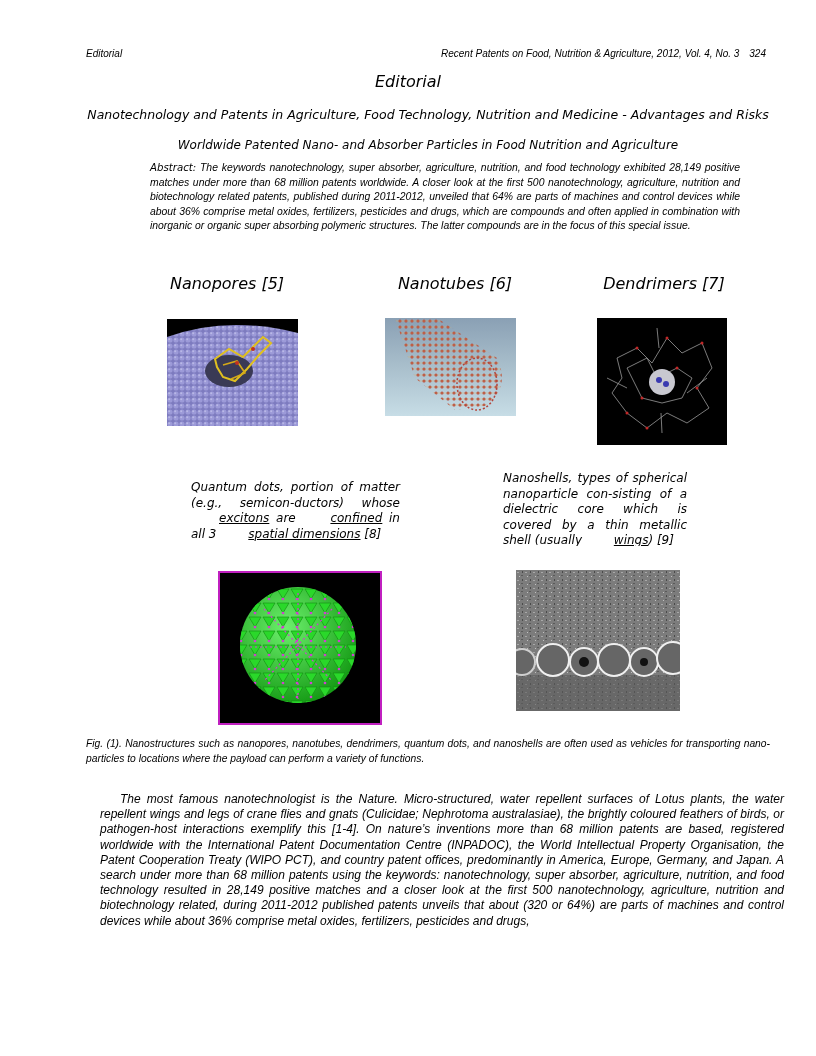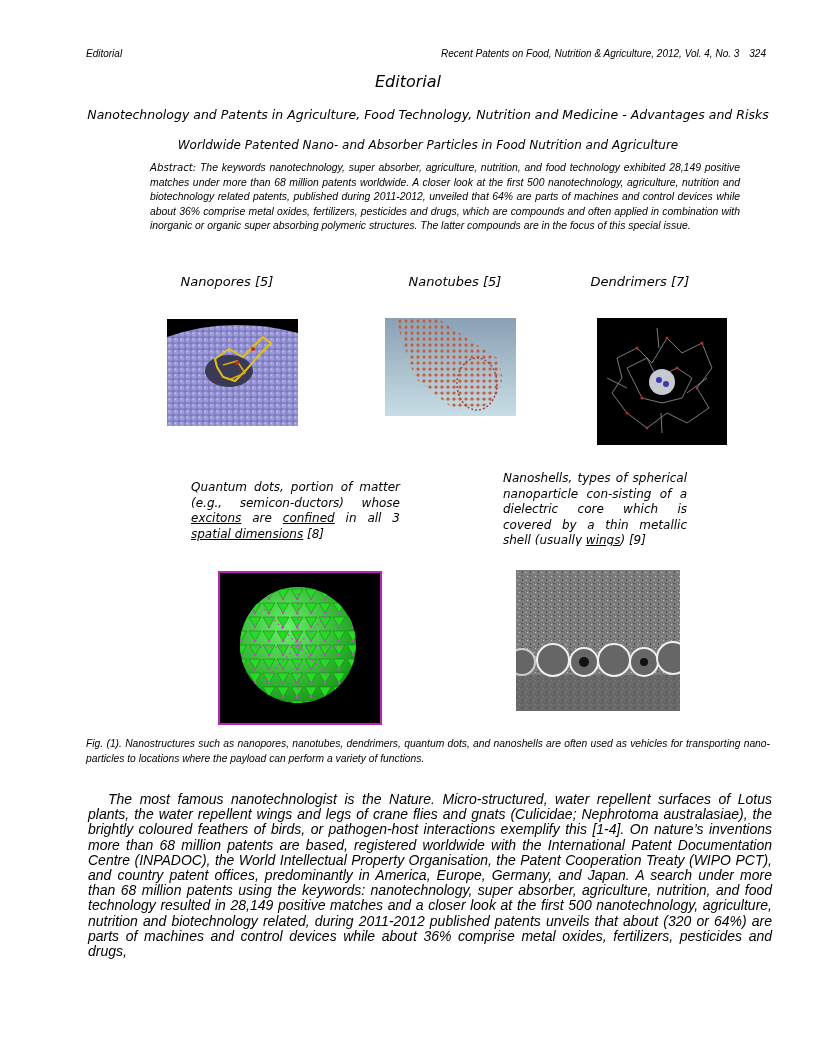--- a/index.html
+++ b/index.html
@@ -6,48 +6,48 @@
   body { width:816px; height:1056px; position:relative; overflow:hidden; color:#000; font-family:"Liberation Sans", sans-serif; }
   .abs { position:absolute;font-style:italic; }
   .run-left { left:86px; top:48px; font-size:10px; }
   .run-right { right:50px; top:48px; font-size:10px; }
   .run-right span { margin-left:10px; }
   .title { left:0; width:816px; top:72px; text-align:center; font-size:16px; font-family:"DejaVu Sans", sans-serif; }
   .subtitle1 { left:0; width:856px; top:107px; text-align:center; font-size:12.5px; font-family:"DejaVu Sans", sans-serif; }
   .subtitle2 { left:0; width:856px; top:138px; text-align:center; font-size:12px; font-family:"DejaVu Sans", sans-serif; }
   .abstract { left:150px; width:590px; top:161px; font-size:10.4px; line-height:14.6px; text-align:justify; }
   .abstract .lbl { font-family:"DejaVu Sans", sans-serif; font-size:10.2px; }
-  .fig-label { font-size:13px; font-family:"DejaVu Sans", sans-serif; top:274px; text-align:center; width:160px; }
+  .fig-label { font-size:16px; font-family:"DejaVu Sans", sans-serif; top:274px; text-align:center; width:160px; }
   .img { position:absolute; overflow:hidden; }
   .desc { font-size:12px; font-family:"DejaVu Sans", sans-serif; line-height:15.5px; text-align:justify; }
-  .desc u { text-decoration:underline; }
+  .desc u { text-decoration:underline;margin-left:28px; }
   .caption { left:86px; width:684px; top:736px; font-size:10.3px; line-height:15px; text-align:justify; }
-  .body-text { left:88px; width:684px; top:792px; font-size:14px; line-height:15.2px; text-align:justify; font-family:"Liberation Sans", sans-serif; }
+  .body-text { left:100px; width:684px; top:792px; font-size:12px; line-height:15.2px; text-align:justify; font-family:"Liberation Sans", sans-serif; }
   .body-text p { margin:0; text-indent:20px; }
 </style>
 </head>
 <body>
 
 <div class="abs run-left">Editorial</div>
 <div class="abs run-right">
   <span>Recent Patents on Food, Nutrition &amp; Agriculture, 2012, Vol. 4, No. 3</span><span>324</span>
 </div>
 
 <div class="abs title">Editorial</div>
 <div class="abs subtitle1">Nanotechnology and Patents in Agriculture, Food Technology, Nutrition and Medicine - Advantages and Risks</div>
 <div class="abs subtitle2">Worldwide Patented Nano- and Absorber Particles in Food Nutrition and Agriculture</div>
 
 <div class="abs abstract">
   <span class="lbl">Abstract:</span>
   <span>The keywords nanotechnology, super absorber, agriculture, nutrition, and food technology exhibited 28,149 positive matches under more than 68 million patents worldwide. A closer look at the first 500 nanotechnology, agriculture, nutrition and biotechnology related patents, published during 2011-2012, unveiled that 64% are parts of machines and control devices while about 36% comprise metal oxides, fertilizers, pesticides and drugs, which are compounds and often applied in combination with inorganic or organic super absorbing polymeric structures. The latter compounds are in the focus of this special issue.</span>
 </div>
 
 <div class="abs fig-label" style="left:147px;">Nanopores [5]</div>
-<div class="abs fig-label" style="left:375px;">Nanotubes [5]</div>
-<div class="abs fig-label" style="left:560px;">Dendrimers [7]</div>
+<div class="abs fig-label" style="left:375px;">Nanotubes [6]</div>
+<div class="abs fig-label" style="left:584px;">Dendrimers [7]</div>
 
 <div class="img" style="left:167px; top:319px; width:131px; height:107px; background:#000;">
   <svg width="131" height="107" viewBox="0 0 131 107">
     <defs>
       <pattern id="dots" width="6" height="6" patternUnits="userSpaceOnUse">
         <rect width="6" height="6" fill="#7d7bbf"></rect>
         <circle cx="3" cy="3" r="2.6" fill="#9c9ad8"></circle>
         <circle cx="2.2" cy="2.2" r="1" fill="#b9b8e6"></circle>
       </pattern>
     </defs>

